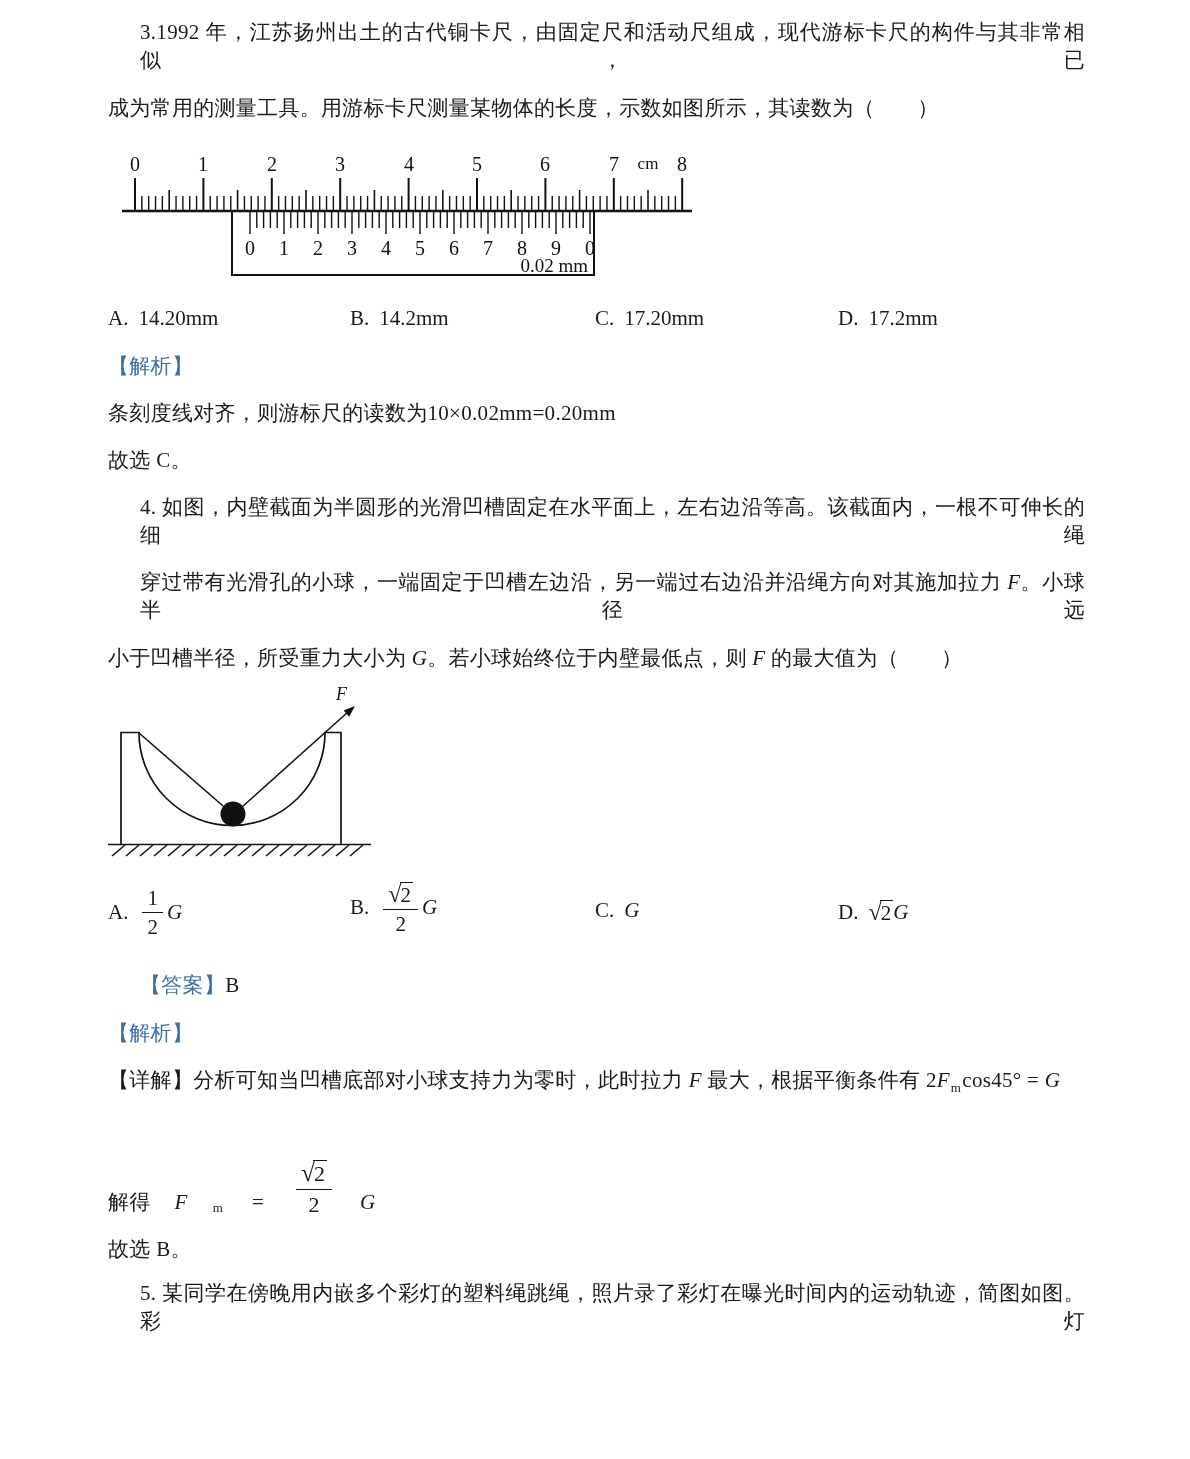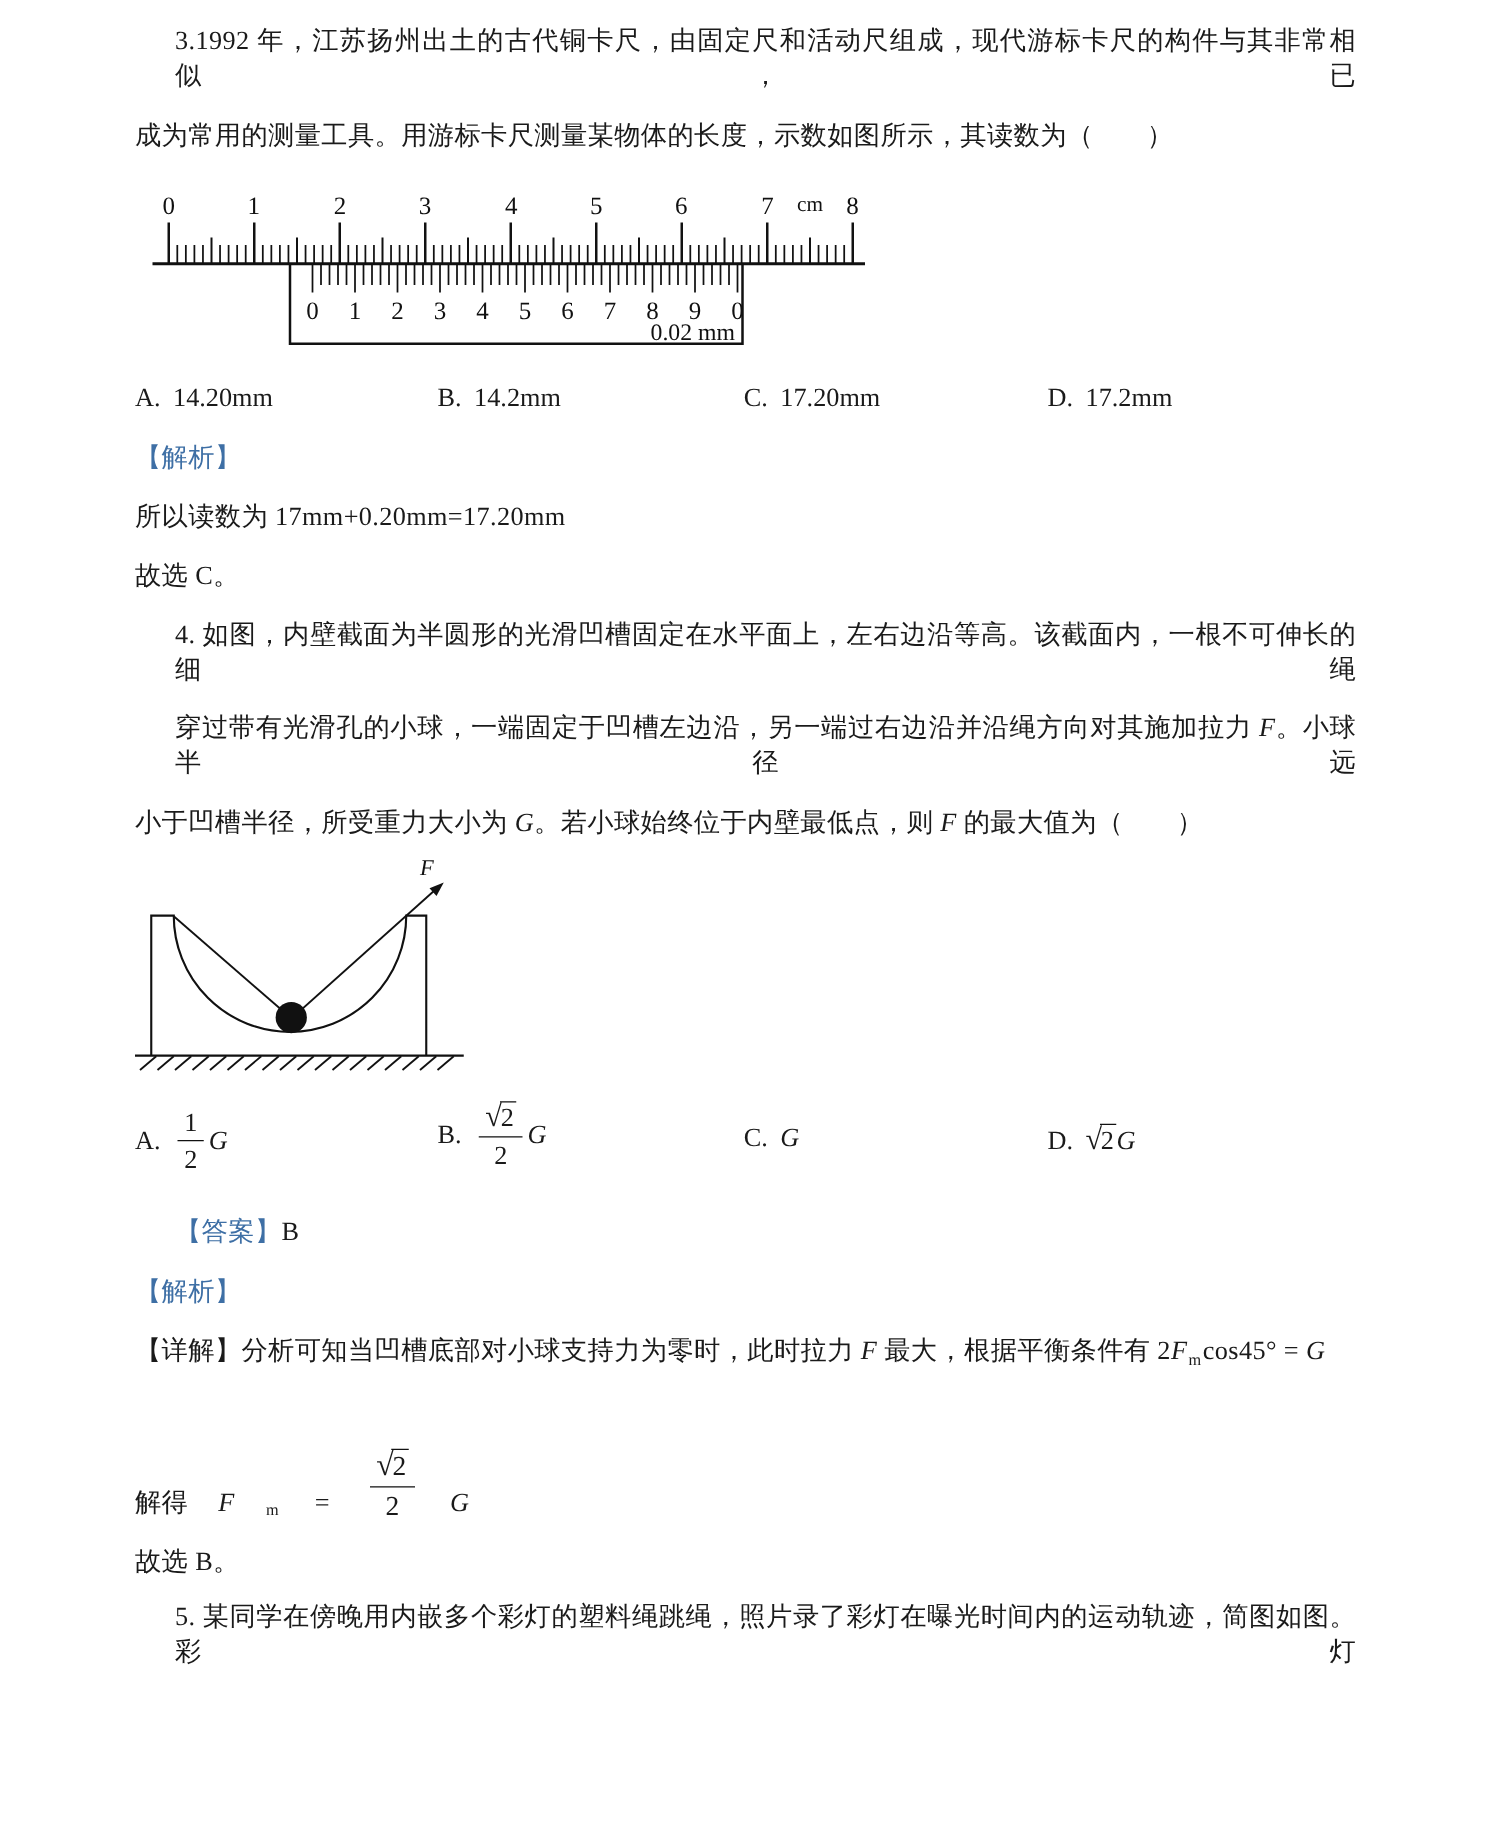--- a/index.html
+++ b/index.html
@@ -244,21 +244,21 @@
         <span>17.20mm</span>
       </span>
     <span class="opt o-d">
         <span class="lab">D.</span>
         <span>17.2mm</span>
       </span>
   </div>
 
   <div class="ln" id="q3jiexi"><span class="blue">【解析】</span></div>
 
-  <div class="ln" id="q3d3">所以读数为 17mm+0.20mm=17.20mm</div>
+  <div class="ln" id="q3d2">条刻度线对齐，则游标尺的读数为10×0.02mm=0.20mm</div>
   <div class="ln" id="q3d4">故选 C。</div>
 
   <div class="ln just" id="q4l1">4. 如图，内壁截面为半圆形的光滑凹槽固定在水平面上，左右边沿等高。该截面内，一根不可伸长的细绳</div>
   <div class="ln just" id="q4l2"><span>穿过带有光滑孔的小球，一端固定于凹槽左边沿，另一端过右边沿并沿绳方向对其施加拉力 </span><span class="it">F</span><span>。小球半径远</span></div>
   <div class="ln" id="q4l3"><span>小于凹槽半径，所受重力大小为 </span><span class="it">G</span><span>。若小球始终位于内壁最低点，则 </span><span class="it">F</span><span> 的最大值为（　　）</span></div>
 
   <div id="fig2" class="figwrap">
     <svg width="270" height="180" viewBox="0 0 270 180">
 
       <path d="M13,160 V48.5 H31 A93,93 0 0 0 217,48.5 H233 V160" fill="none" stroke="#111" stroke-width="1.7"></path>

